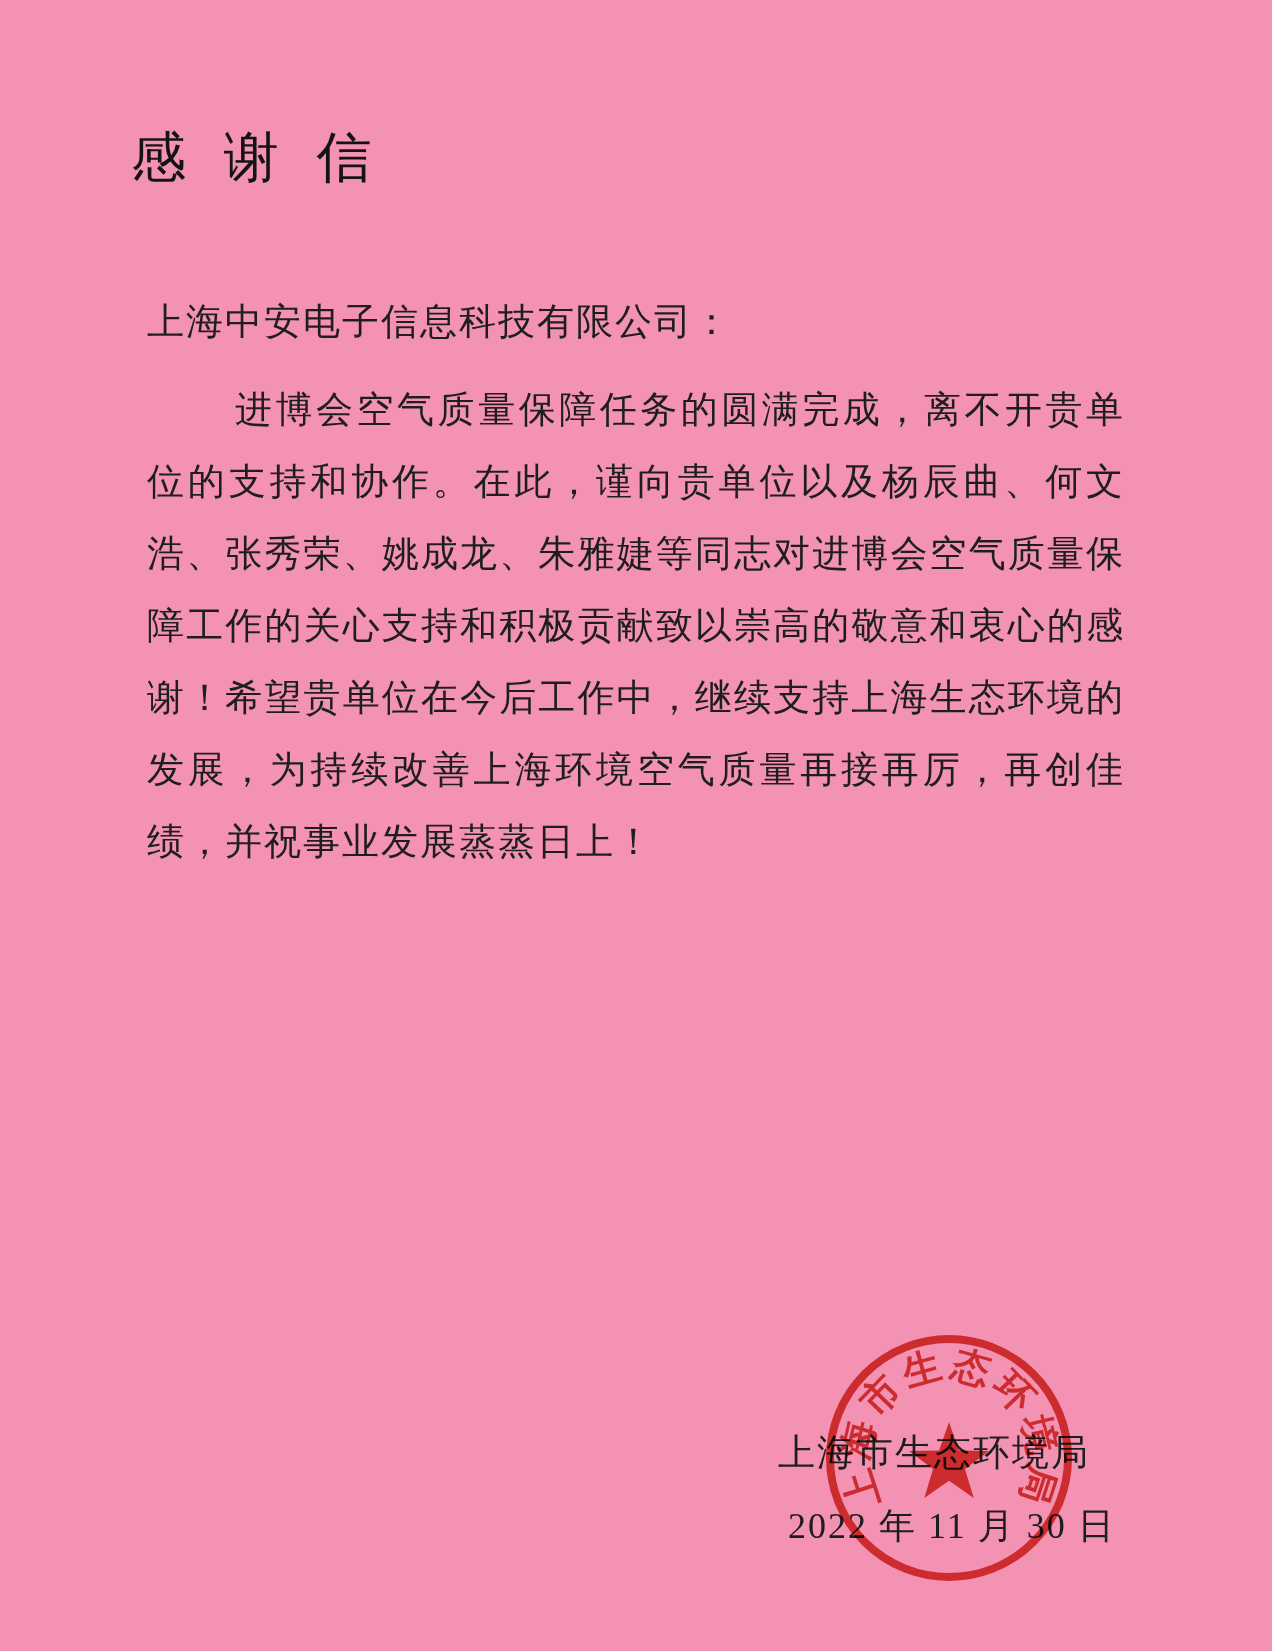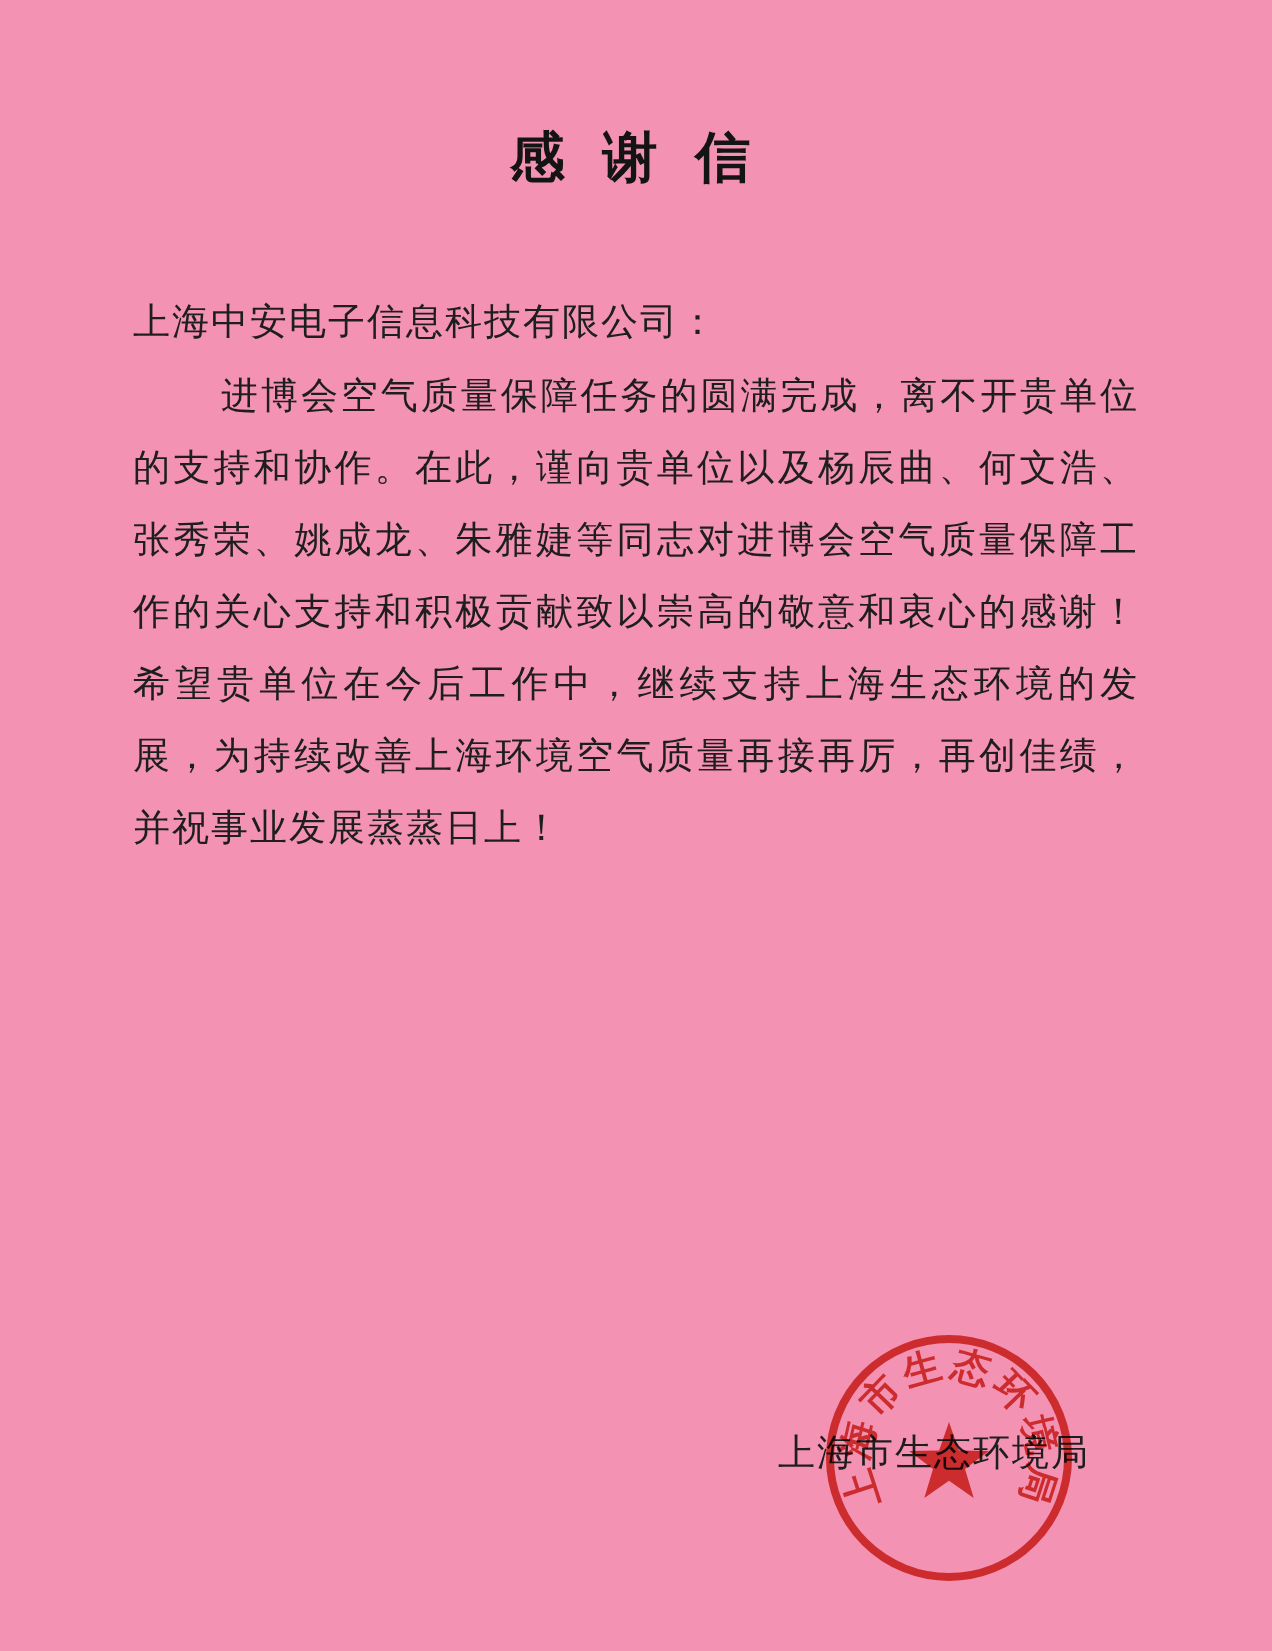--- a/index.html
+++ b/index.html
@@ -16,31 +16,30 @@
   .page {
     position: relative;
     width: 1272px;
     height: 1651px;
     background: #f392b2;
   }
   .title {
     margin: 128px 131px 0 131px;
     font-size: 55px;
     line-height: 60px;
-    font-weight: bold;
+    font-weight: normal;
     color: #141414;
-    text-align: center;
     letter-spacing: 12px;
   }
   .body-text {
     margin: 98px 131px 0 131px;
     width: 1010px;
   }
   .body-text p {
-    margin: 2px;
+    margin: 16px;
     font-size: 37px;
     line-height: 72px;
     color: #1e1e1e;
     text-align: justify;
     letter-spacing: 2px;
   }
   .body-text p.para {
     text-indent: 88px;
   }
   .signature {
@@ -86,20 +85,21 @@
 
   <h1 class="title">感 谢 信</h1>
 
   <div class="body-text">
     <p class="salutation">上海中安电子信息科技有限公司：</p>
     <p class="para">进博会空气质量保障任务的圆满完成，离不开贵单位的支持和协作。在此，谨向贵单位以及杨辰曲、何文浩、张秀荣、姚成龙、朱雅婕等同志对进博会空气质量保障工作的关心支持和积极贡献致以崇高的敬意和衷心的感谢！希望贵单位在今后工作中，继续支持上海生态环境的发展，为持续改善上海环境空气质量再接再厉，再创佳绩，并祝事业发展蒸蒸日上！</p>
   </div>
 
   <div class="signature">上海市生态环境局</div>
 
+  <div class="date">2022 年 11 月 30 日</div>
 
   <svg class="seal" viewBox="0 0 256 256" xmlns="http://www.w3.org/2000/svg">
     <circle cx="128" cy="128" r="119" fill="none" stroke-width="8" stroke="#d23427"></circle>
     <defs>
       <path id="sealArc" d="M 60.2 170.4 A 80 80 0 1 1 195.8 170.4" fill="none"></path>
     </defs>
     <text fill="#d23427">
       <textPath href="#sealArc" startOffset="50%" text-anchor="middle">上海市生态环境局</textPath>
     </text>
     <polygon transform="translate(128,134)" points="0,-42 9.9,-13.6 39.9,-13 16,4.9 24.7,34 0,16.8 -24.7,34 -16,4.9 -39.9,-13 -9.9,-13.6" fill="#d23427"></polygon>

